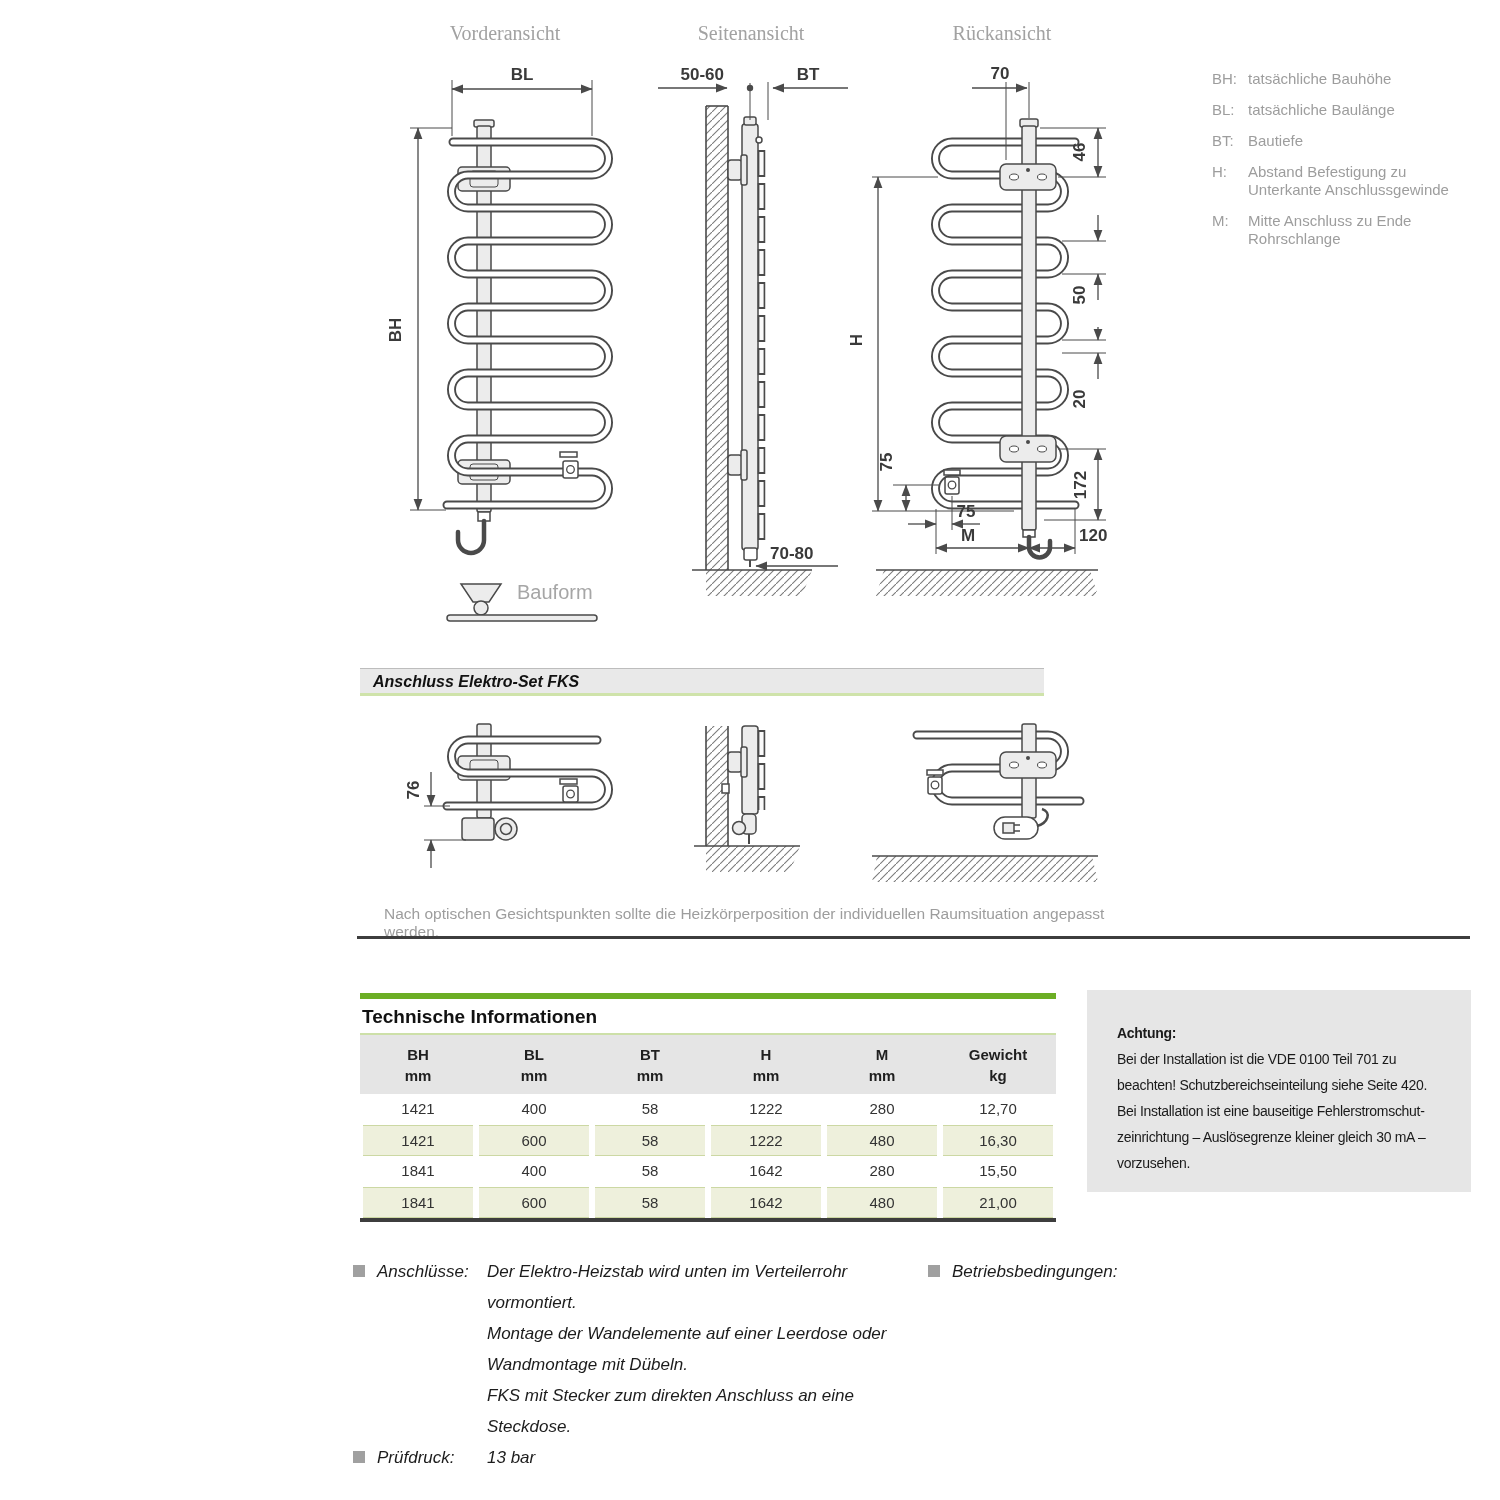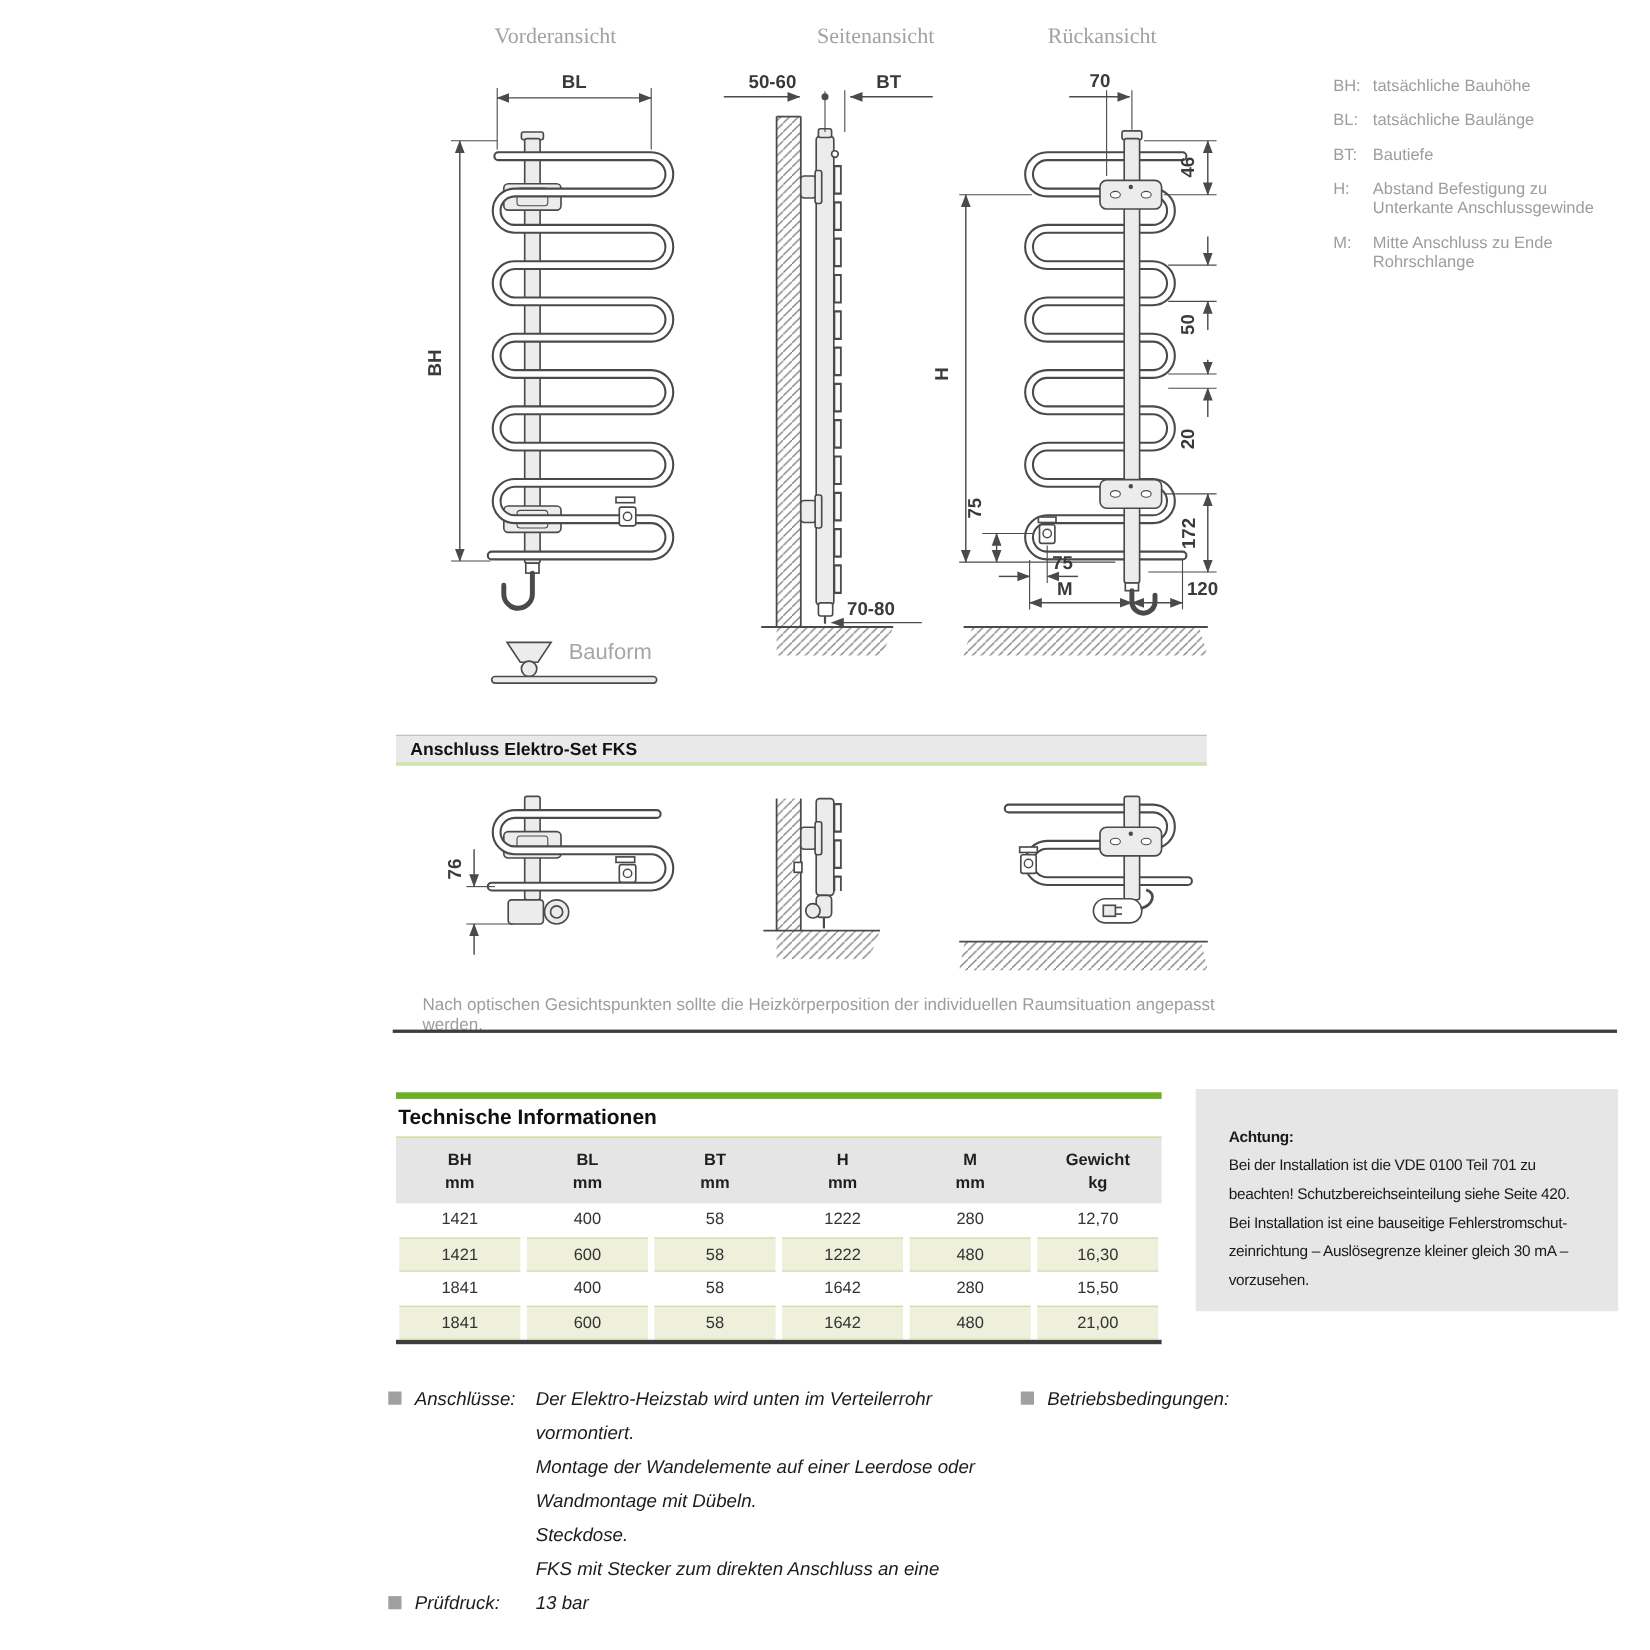--- a/index.html
+++ b/index.html
@@ -15,22 +15,22 @@
   svg .dim{font:600 17px "Liberation Sans",sans-serif;fill:#3a3a3a;}
   svg .glabel{font:20px "Liberation Sans",sans-serif;fill:#a6a6a6;}
   svg .tube{fill:none;stroke:#4a4a4a;stroke-width:9;stroke-linecap:round;}
   svg .tubein{fill:none;stroke:#ffffff;stroke-width:5.2;stroke-linecap:round;}
   svg .dln{stroke:#4a4a4a;stroke-width:1.3;fill:none;}
   svg .ext{stroke:#4a4a4a;stroke-width:1;fill:none;}
   svg .part{fill:#ececec;stroke:#4a4a4a;stroke-width:1.5;}
   svg .partw{fill:#ffffff;stroke:#4a4a4a;stroke-width:1.5;}
   svg .edge{stroke:#4a4a4a;stroke-width:1.6;fill:none;}
   
-  .fks-header{left:360px;top:668px;width:737px;height:28px;background:#e9e9e9;
-    border-top:1px solid #bdbdbd;border-bottom:3px solid #cfe3aa;box-sizing:border-box;}
+  .fks-header{left:360px;top:668px;width:684px;height:28px;background:#e9e9e9;
+    border-top:1px solid #bdbdbd;border-bottom:3px solid #cfe3aa;box-sizing:border-box;font-style:italic;}
   .fks-header span{display:block;font-size:16px;font-weight:bold;line-height:25px;padding-left:13px;color:#111;}
   .note-line{left:384px;top:905px;width:760px;font-size:15.5px;color:#9d9d9d;}
   .dark-rule{left:357px;top:936px;width:1113px;height:3px;background:#3d3d3d;}
   
   .tblock{left:360px;top:993px;width:696px;}
   .green-bar{height:6px;background:#6cae25;}
   .tbl-title{font-size:19px;font-weight:bold;color:#111;padding:7px 2px 5px 2px;
     border-bottom:2px solid #cde0a8;}
   .thead{display:flex;background:#e5e5e5;padding:9px 0 8px 0;}
   .thcell{flex:1;text-align:center;font-weight:bold;font-size:15px;line-height:21px;}
@@ -49,21 +49,21 @@
   .d-label{flex:none;}
   .detail.left .d-label{width:110px;}
   .detail.right .d-label{width:170px;}
 </style>
 </head>
 <body>
 
 <div class="page">
 
   <div class="abs view-title" style="left:395px;top:22px;">Vorderansicht</div>
-  <div class="abs view-title" style="left:686px;top:22px;">Seitenansicht</div>
+  <div class="abs view-title" style="left:641px;top:22px;">Seitenansicht</div>
   <div class="abs view-title" style="left:892px;top:22px;">Rückansicht</div>
 
   <div class="abs legend" style="left:1212px;top:70px;">
     <div class="legend-item">
       <span class="legend-key">BH:</span>
       <span><span>tatsächliche Bauhöhe</span></span>
     </div>
     <div class="legend-item">
       <span class="legend-key">BL:</span>
       <span><span>tatsächliche Baulänge</span></span>
@@ -385,22 +385,22 @@
 
   <div class="abs detail left" style="left:353px;top:1256px;width:570px;">
     <div class="d-item">
       <span class="bullet"></span>
       <span class="d-label">Anschlüsse:</span>
       <span>
         <div>Der Elektro-Heizstab wird unten im Verteilerrohr</div>
         <div>vormontiert.</div>
         <div>Montage der Wandelemente auf einer Leerdose oder</div>
         <div>Wandmontage mit Dübeln.</div>
+        <div>FKS mit Stecker zum direkten Anschluss an eine</div>
         <div>Steckdose.</div>
-        <div>FKS mit Stecker zum direkten Anschluss an eine</div>
       </span>
     </div>
     <div class="d-item">
       <span class="bullet"></span>
       <span class="d-label">Prüfdruck:</span>
       <span>13 bar</span>
     </div>
   </div>
 
   <div class="abs detail right" style="left:928px;top:1256px;width:560px;">

